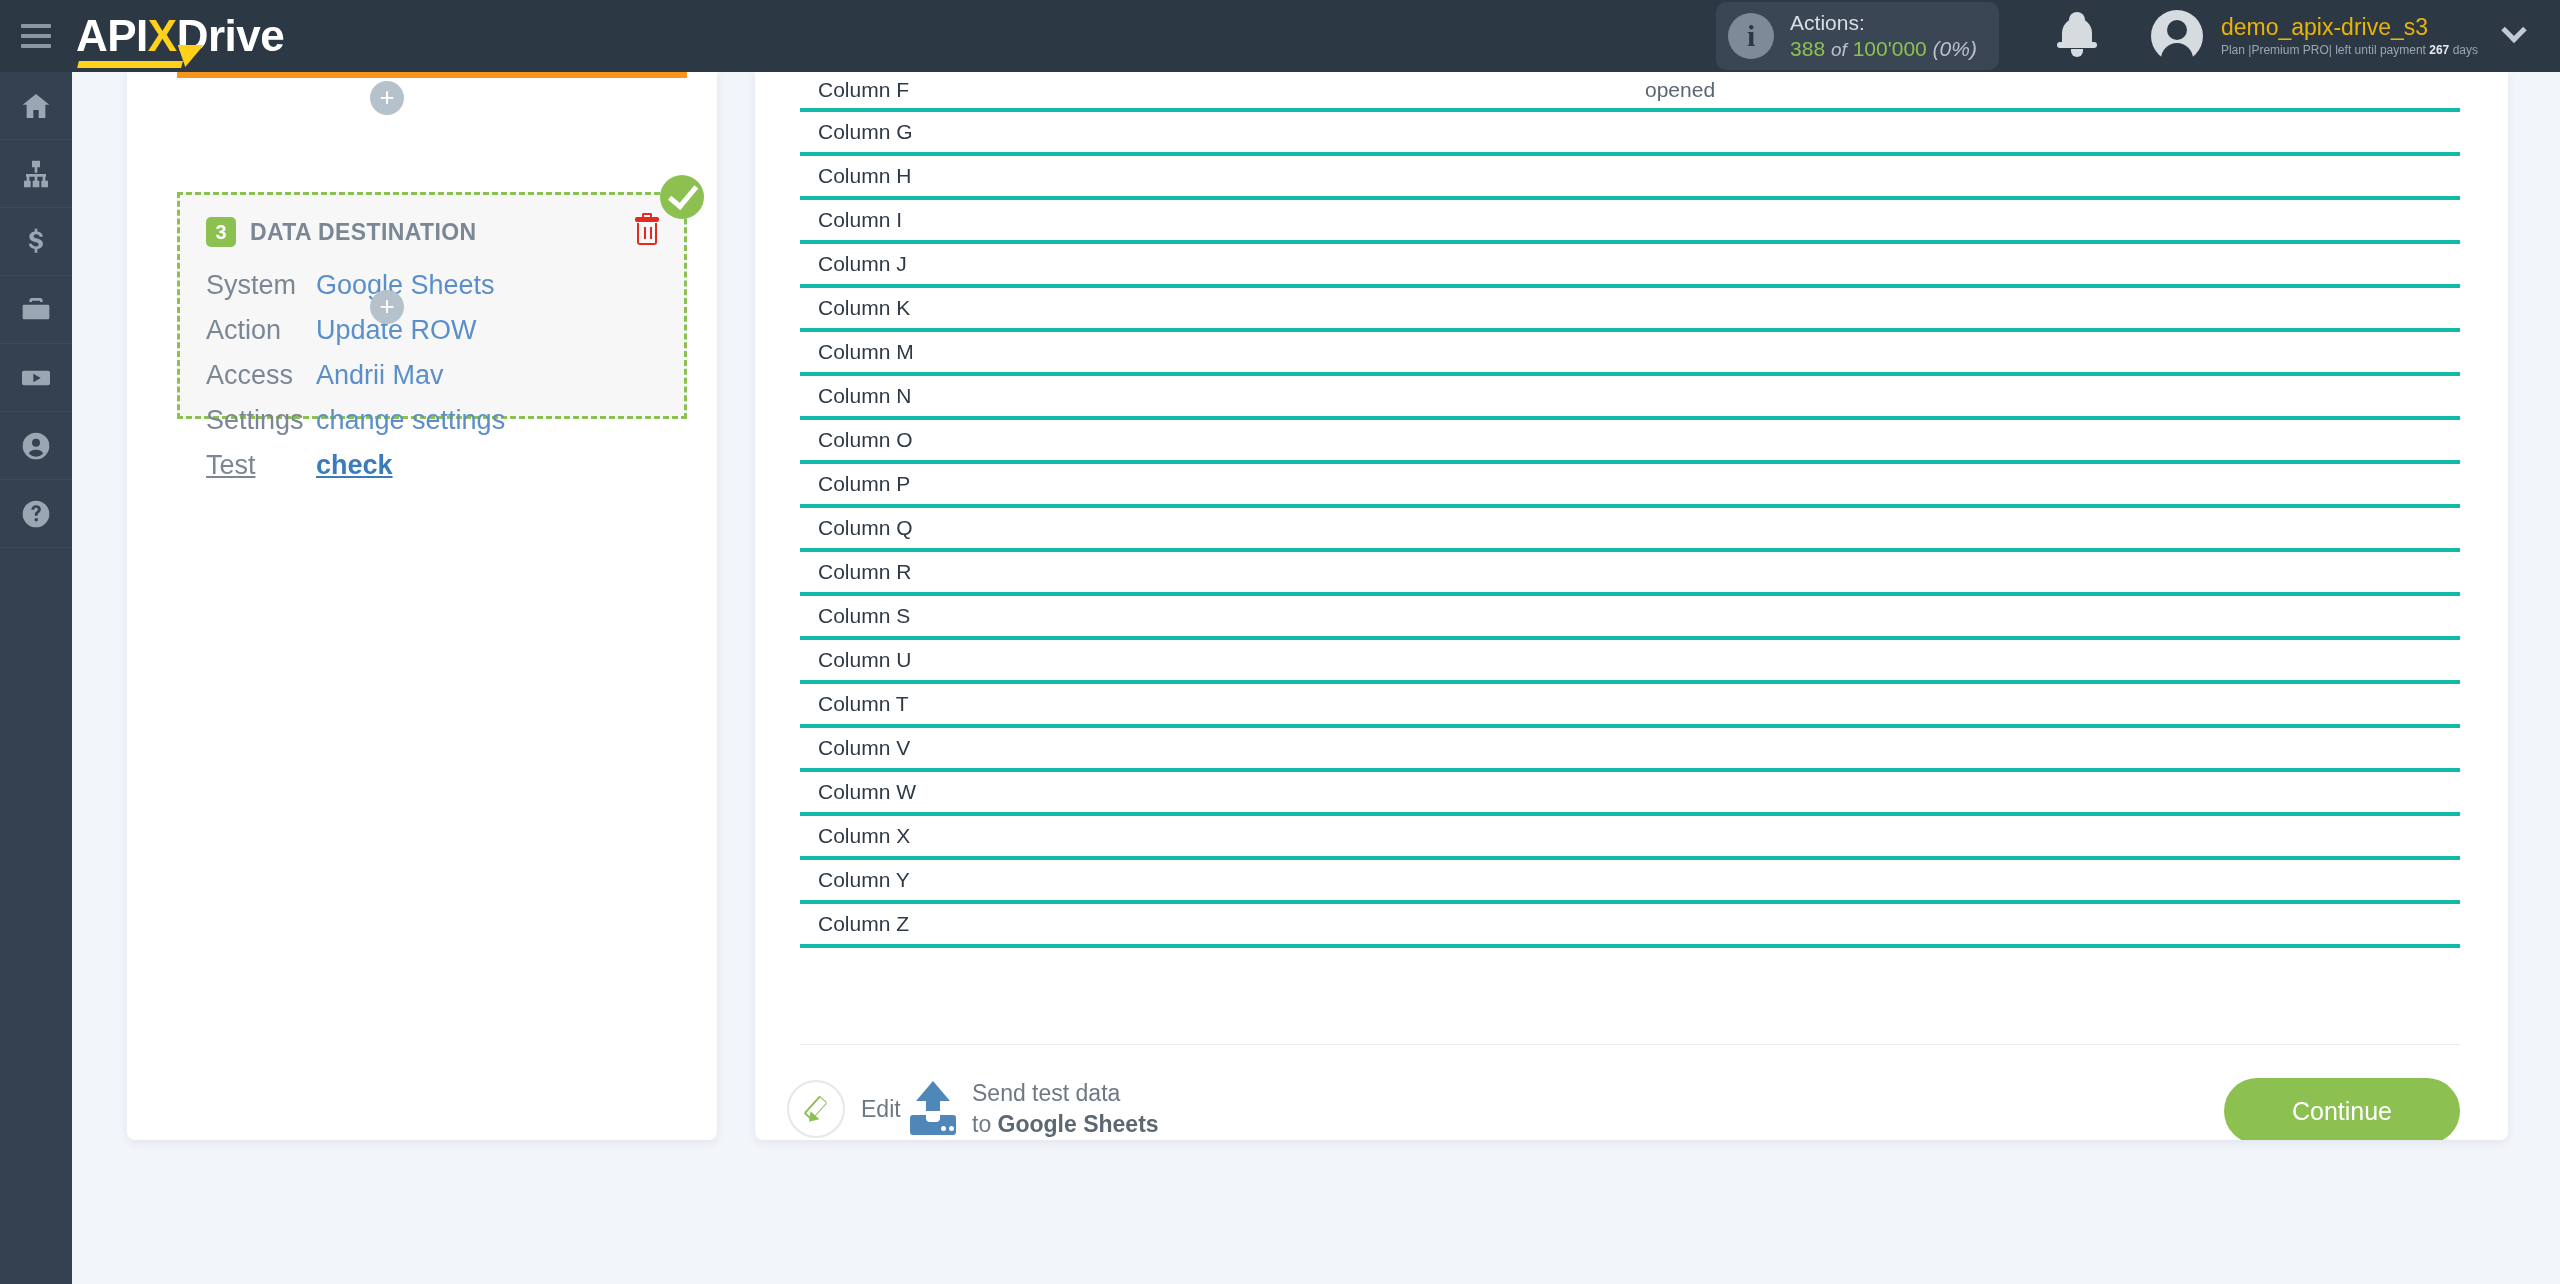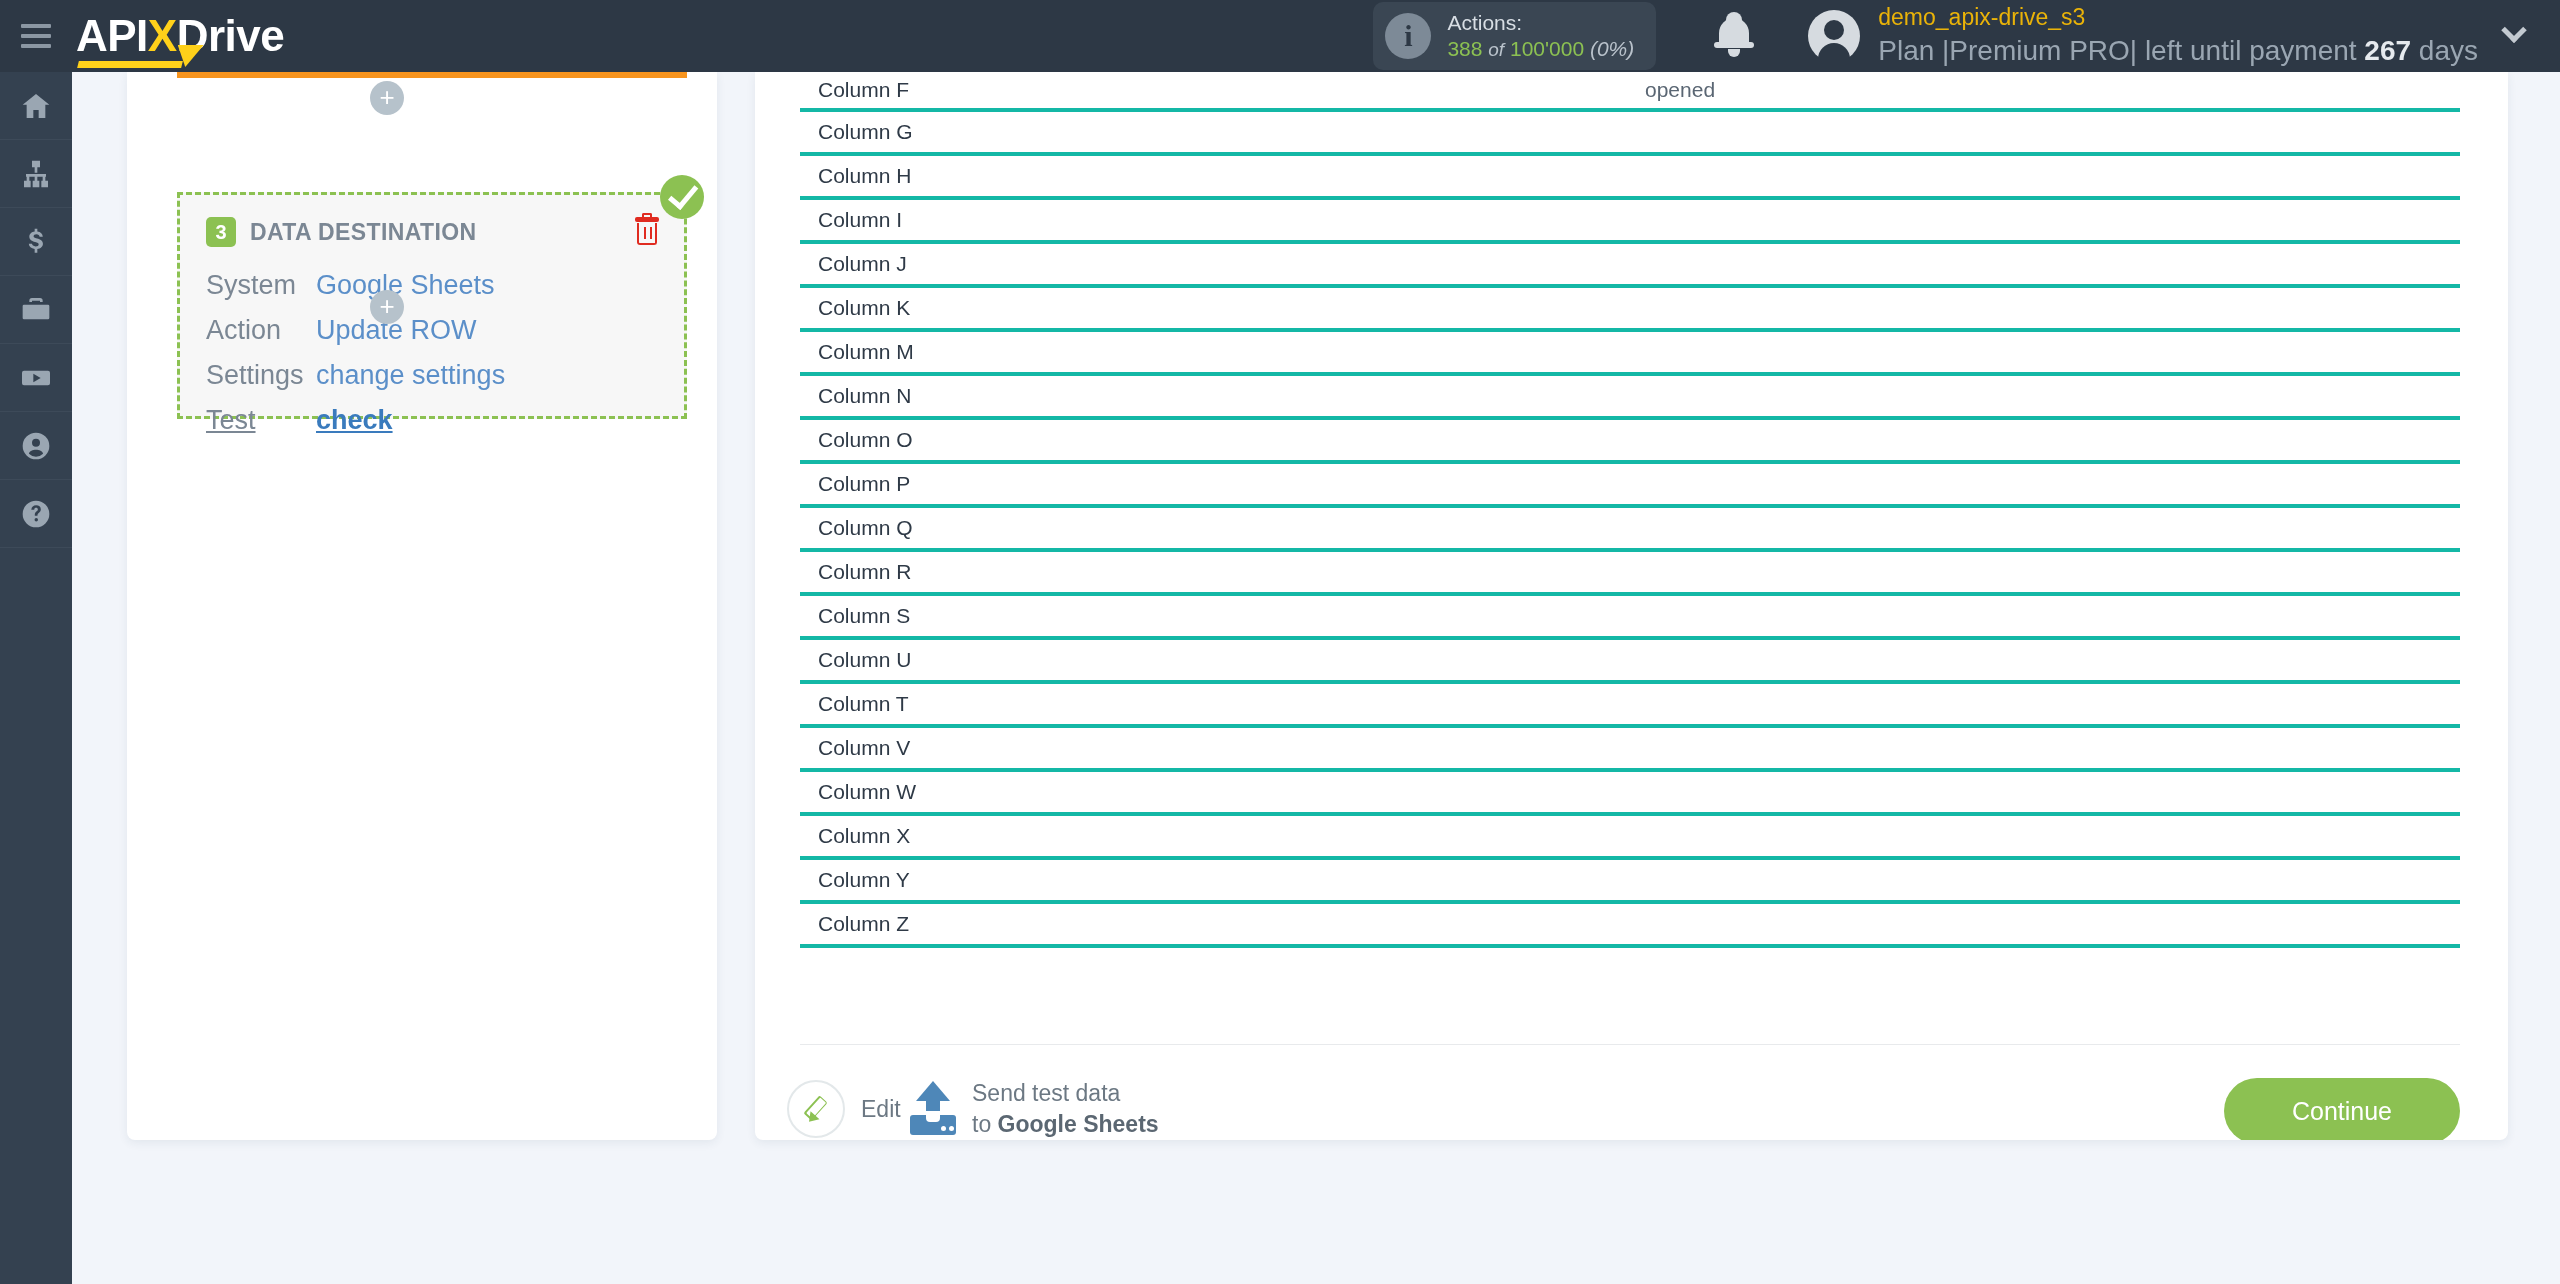--- a/index.html
+++ b/index.html
@@ -65,21 +65,21 @@
   .bell .clap { position:absolute; left:16px; top:37px; width:12px; height:8px; background:#d6dbe0; border-radius:0 0 6px 6px; }
 
   .avatar {
     width:52px; height:52px; border-radius:50%; background:#d6dbe0; position:relative; margin-right:18px; flex:none;
   }
   .avatar .head { position:absolute; left:16px; top:10px; width:20px; height:20px; border-radius:50%; background:#2d3845; }
   .avatar .body { position:absolute; left:10px; top:33px; width:32px; height:22px; border-radius:16px 16px 0 0; background:#2d3845; }
 
   .user-lines { display:flex; flex-direction:column; line-height:1.3; }
   .user-name { color:#eab308; font-size:23px; }
-  .user-plan { color:#9aa6b2; font-size:28px; }
+  .user-plan { color:#9aa6b2; font-size:12px; }
   .user-plan b { color:#e6eaee; }
 
   .chev { width:72px; display:flex; align-items:center; justify-content:center; cursor:pointer; margin-right:10px;}
   .chev i {
     display:block; width:18px; height:18px; border-right:5px solid #c3cad1; border-bottom:5px solid #c3cad1;
     transform: rotate(45deg) translate(-4px,-4px);
   }
 
   
   .rail {
@@ -341,20 +341,24 @@
       <div class="step-rows">
         <div class="srow">
           <span class="k">System</span>
           <span class="v">Google Sheets</span>
         </div>
         <div class="srow">
           <span class="k">Action</span>
           <span class="v">Update ROW</span>
         </div>
         <div class="srow">
+          <span class="k">Access</span>
+          <span class="v">Andrii Mav</span>
+        </div>
+        <div class="srow">
           <span class="k">Settings</span>
           <span class="v">change settings</span>
         </div>
         <div class="srow test">
           <span class="k">Test</span>
           <span class="v">check</span>
         </div>
       </div>
     </div>
 

